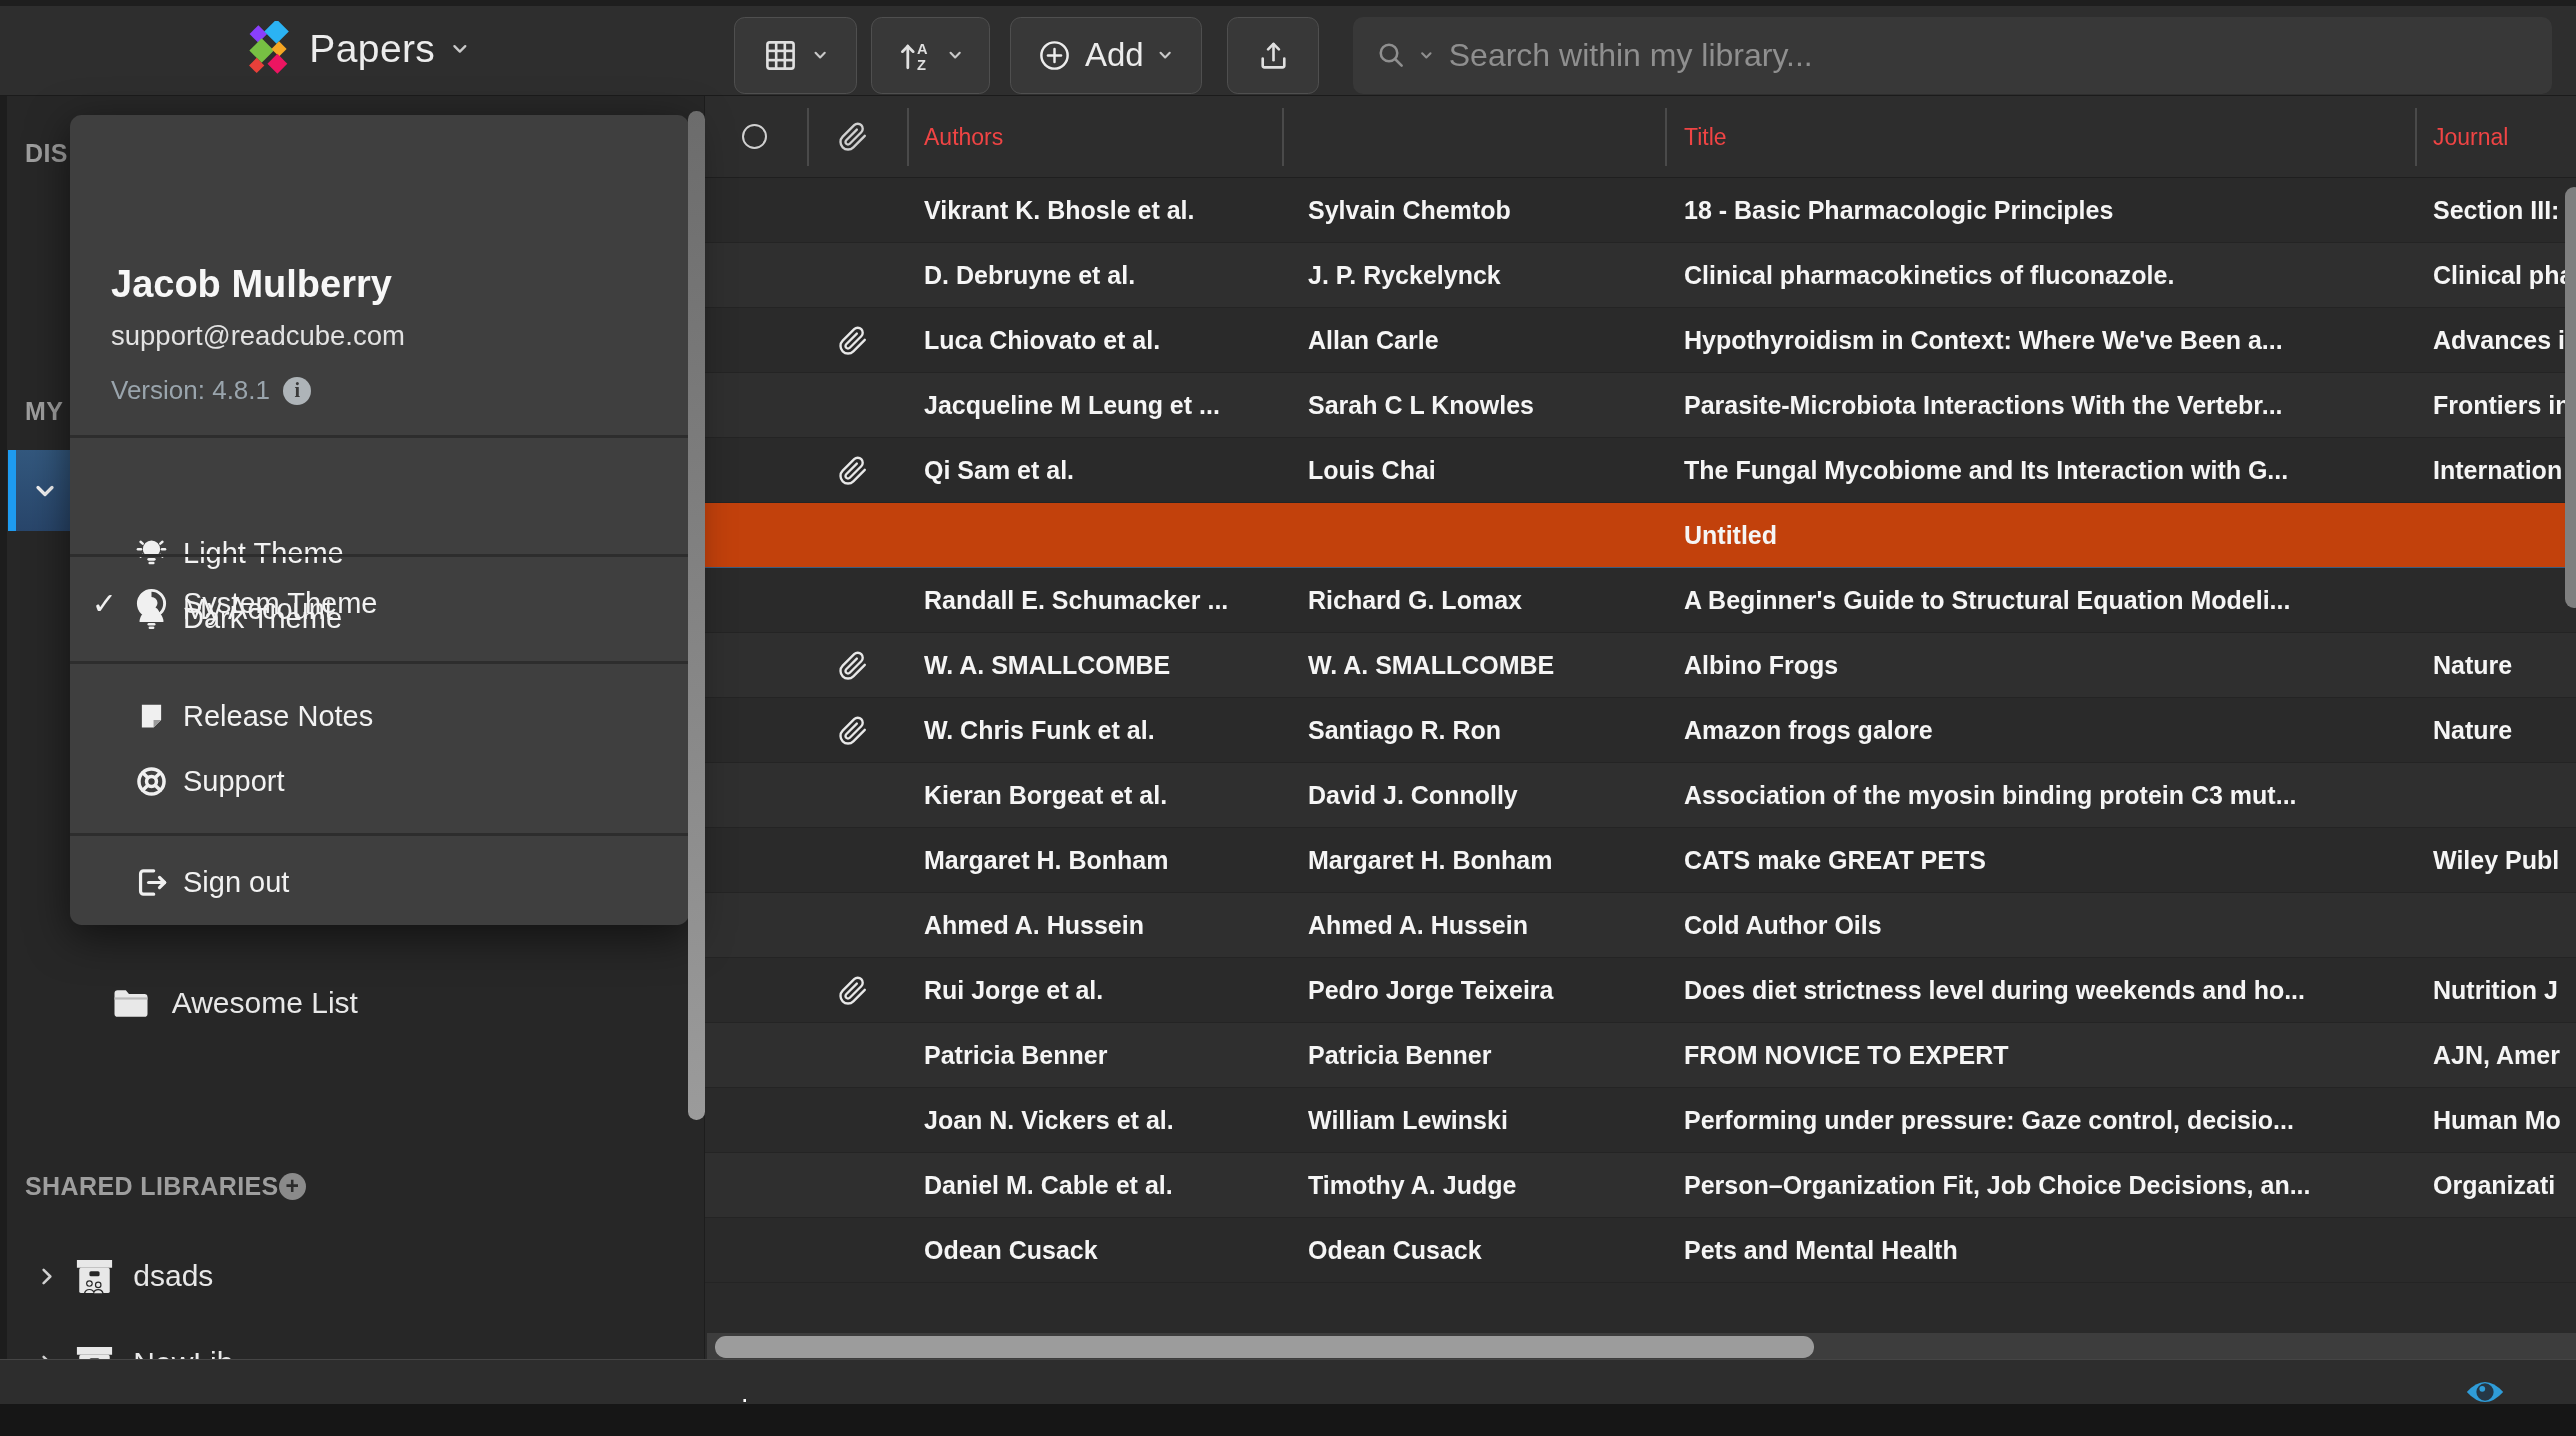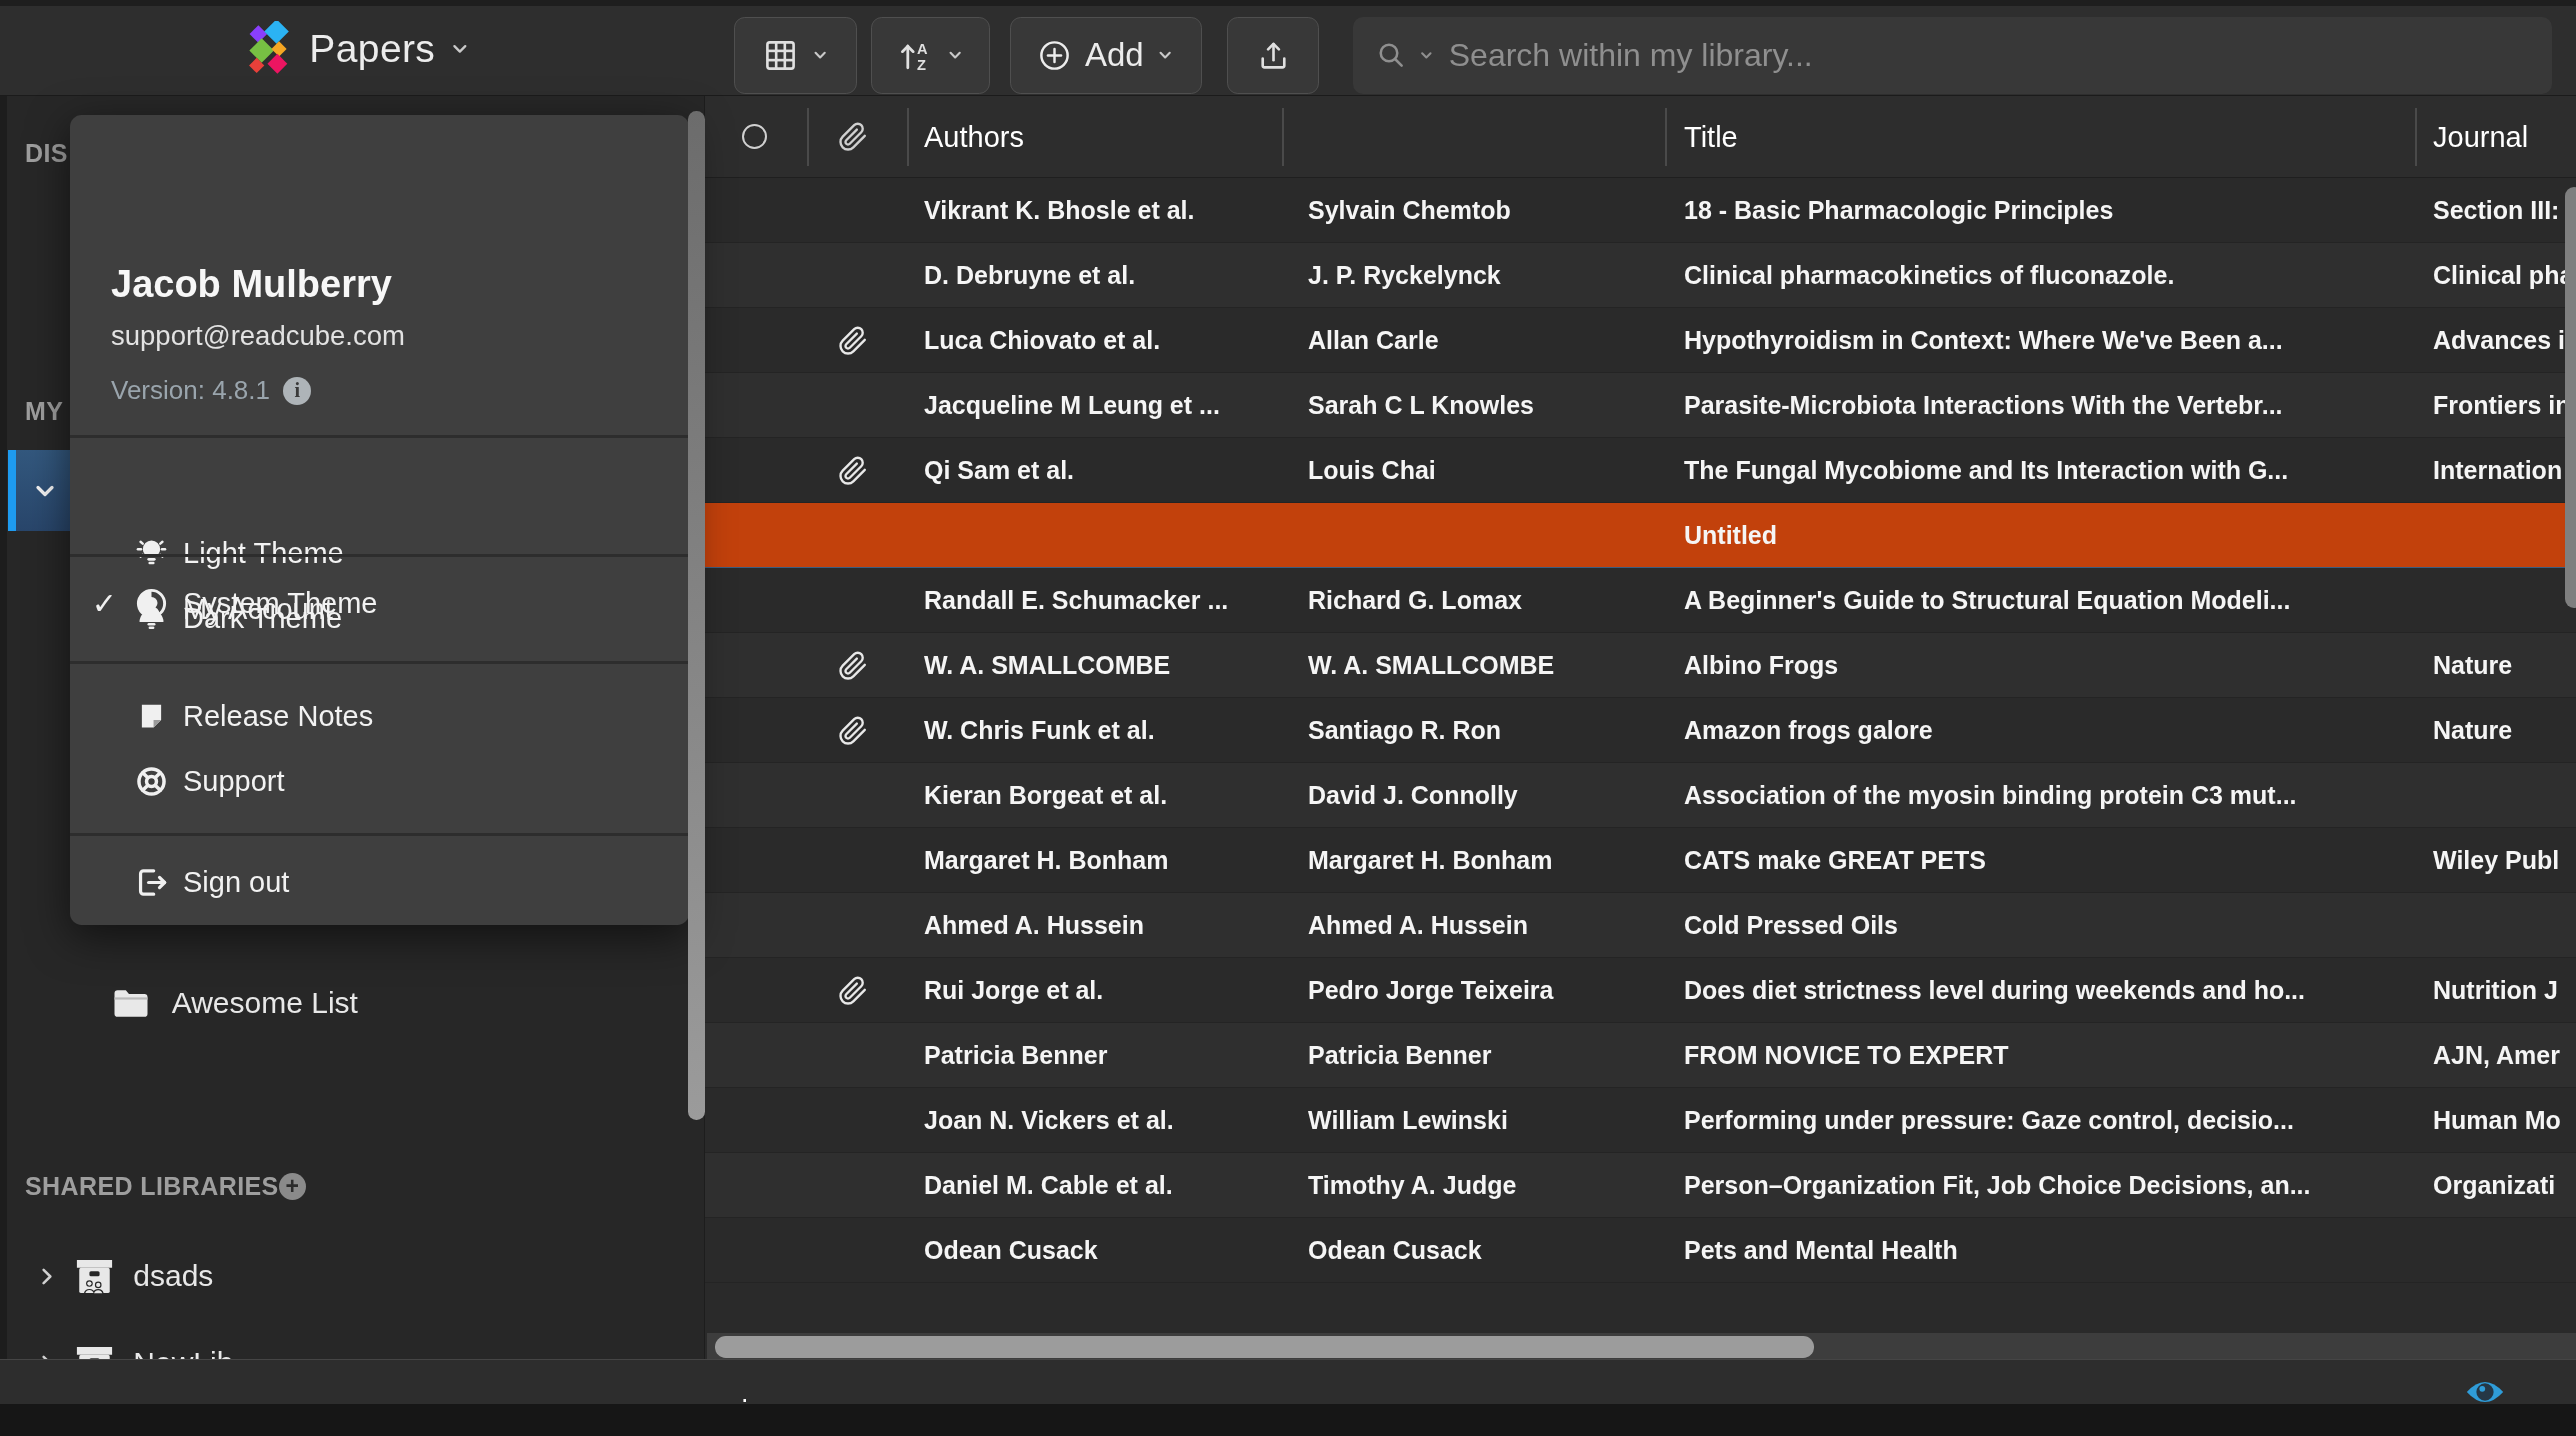--- a/index.html
+++ b/index.html
@@ -30,21 +30,21 @@
                  background:linear-gradient(180deg,#33587e,#29466b);display:flex;align-items:center;}
   .side-accent{position:absolute;left:0;top:0;width:7.5px;height:100%;background:#1e9bf0;}
   .side-item{position:absolute;left:0;width:705px;height:82px;display:flex;align-items:center;font-size:30px;color:#e8e8e8;}
   .side-item .lbl{white-space:nowrap;}
   .plus-circle{display:inline-flex;align-items:center;justify-content:center;width:27.5px;height:27.5px;
                border-radius:50%;background:#8a8a8a;color:#2b2b2b;font-size:23px;font-weight:bold;line-height:1;}
   .plus-glyph{font-size:37px;font-weight:bold;color:#e0e0e0;}
   
   .table{position:absolute;left:705px;top:96px;width:1871px;height:1341px;background:#2a2a2a;z-index:5;}
   .thead{position:relative;height:82px;background:#2d2d2d;border-bottom:1.7px solid #1f1f1f;box-sizing:border-box;}
-  .thead .hlabel{position:absolute;top:0;height:82px;line-height:82px;font-size:29px;color:#ffffff;white-space:nowrap;}
+  .thead .hlabel{position:absolute;top:0;height:82px;line-height:82px;font-size:23px;color:#ef4444;white-space:nowrap;}
   .hsep{position:absolute;top:11.7px;height:58px;width:1.7px;background:#4a4a4a;}
   .rows{position:relative;}
   .row{position:relative;height:65px;background:#2a2a2a;border-bottom:0.8px solid #242424;box-sizing:border-box;}
   .rows .row:nth-child(even){background:#2f2f2f;}
   .rows .row.selected{background:#c2410c;border-bottom-color:#3a5c80;}
   .cell{position:absolute;top:0;height:65px;line-height:65px;font-size:25px;font-weight:bold;
         color:#f5f5f5;white-space:nowrap;overflow:hidden;}
   .c-authors{left:219px;width:366px;}
   .c-last{left:603px;width:358px;}
   .c-title{left:979px;width:733px;}
@@ -378,21 +378,21 @@
       </div>
       <div class="row">
         <span class="cell c-authors">Margaret H. Bonham</span>
         <span class="cell c-last">Margaret H. Bonham</span>
         <span class="cell c-title">CATS make GREAT PETS</span>
         <span class="cell c-journal">Wiley Publ</span>
       </div>
       <div class="row">
         <span class="cell c-authors">Ahmed A. Hussein</span>
         <span class="cell c-last">Ahmed A. Hussein</span>
-        <span class="cell c-title">Cold Pressed Oils</span>
+        <span class="cell c-title">Cold Author Oils</span>
         <span class="cell c-journal"></span>
       </div>
       <div class="row">
         <span class="clip-cell">
           <svg width="30" height="30" viewBox="0 0 24 24" fill="none" stroke="#e8e8e8" stroke-width="1.9" stroke-linecap="round" stroke-linejoin="round">
               <path d="M21.44 11.05l-9.19 9.19a6 6 0 0 1-8.49-8.49l9.19-9.19a4 4 0 1 1 5.66 5.66l-9.2 9.19a2 2 0 0 1-2.83-2.83l8.49-8.48"></path>
             </svg>
         </span>
         <span class="cell c-authors">Rui Jorge et al.</span>
         <span class="cell c-last">Pedro Jorge Teixeira</span>

